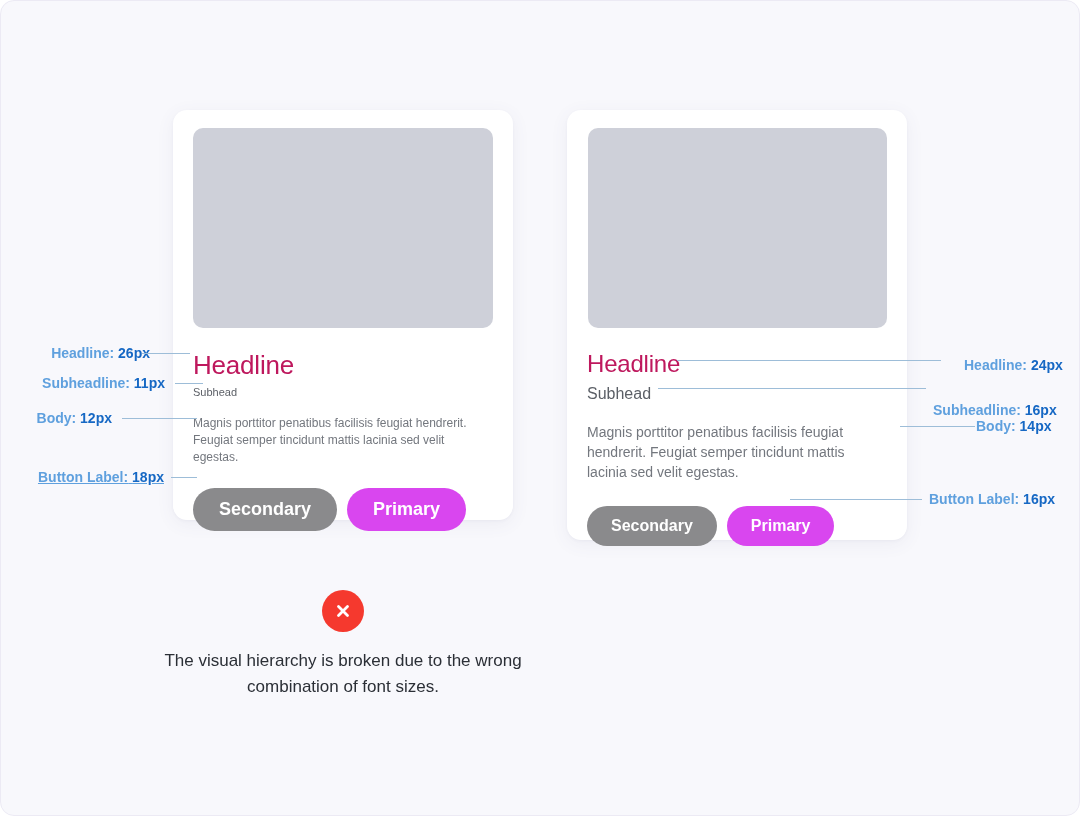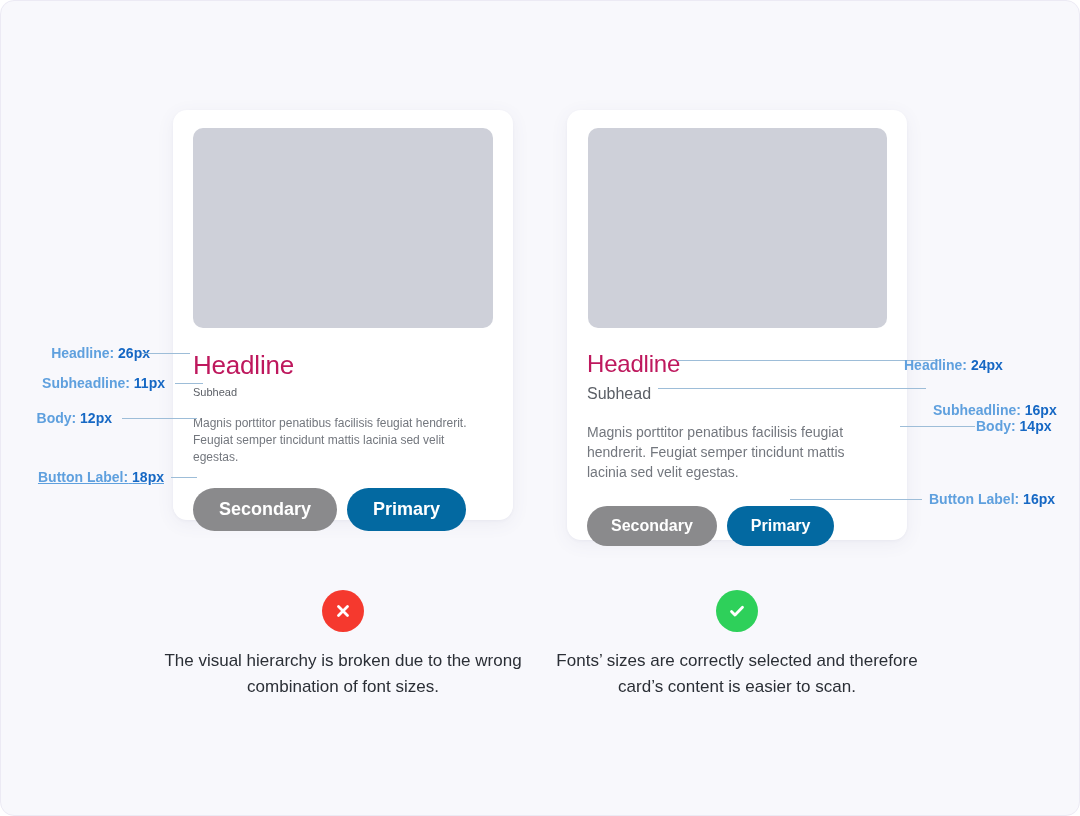--- a/index.html
+++ b/index.html
@@ -74,21 +74,21 @@
   .btn {
     border: none;
     border-radius: 999px;
     color: #ffffff;
     font-family: "Liberation Sans", sans-serif;
     font-weight: 700;
     cursor: pointer;
     white-space: nowrap;
   }
   .btn-secondary { background: #8a8a8c; }
-  .btn-primary   { background: #0369a1; }
+  .btn-primary   { background: #d946ef; }
 
   #bad-buttons .btn  { font-size: 18px; padding: 11px 26px; }
   #good-buttons .btn { font-size: 16px; padding: 11px 24px; }
 
   
   .anno {
     position: absolute;
     font-size: 14px;
     font-weight: 700;
     color: #5fa0de;
@@ -175,21 +175,21 @@
   </div>
   <div class="conn" style="left:122px; top:418px; width:75px;"></div>
 
   <div class="anno right" style="left:3px; top:469px; width:161px;text-decoration:underline;">
     <span>Button Label:</span>
     <span class="val">18px</span>
   </div>
   <div class="conn" style="left:171px; top:477px; width:26px;"></div>
 
   <div class="conn" style="left:677px; top:360px; width:264px;"></div>
-  <div class="anno" style="left:904px; top:357px;">
+  <div class="anno" style="left:964px; top:357px;">
     <span>Headline:</span>
     <span class="val">24px</span>
   </div>
 
   <div class="conn" style="left:658px; top:388px; width:268px;"></div>
   <div class="anno" style="left:933px; top:402px;">
     <span>Subheadline:</span>
     <span class="val">16px</span>
   </div>
 
@@ -207,22 +207,14 @@
 
   <div id="verdict-bad" class="verdict">
     <div class="badge badge-error">
       <svg width="20" height="20" viewBox="0 0 20 20" aria-hidden="true">
         <path d="M5.5 5.5 L14.5 14.5 M14.5 5.5 L5.5 14.5" stroke="#ffffff" stroke-width="2.8" stroke-linecap="round"></path>
       </svg>
     </div>
     <div class="verdict-text">The visual hierarchy is broken due to the wrong combination of font sizes.</div>
   </div>
 
-  <div id="verdict-good" class="verdict">
-    <div class="badge badge-success">
-      <svg width="22" height="22" viewBox="0 0 22 22" aria-hidden="true">
-        <path d="M5.5 11.4 L9 15 L16.5 7.3" stroke="#ffffff" stroke-width="2.8" fill="none" stroke-linecap="round" stroke-linejoin="round"></path>
-      </svg>
-    </div>
-    <div class="verdict-text">Fonts’ sizes are correctly selected and therefore card’s content is easier to scan.</div>
-  </div>
 
 </div>
 
 </body></html>

